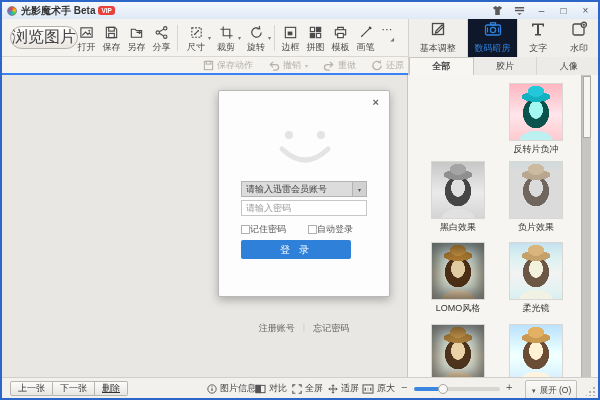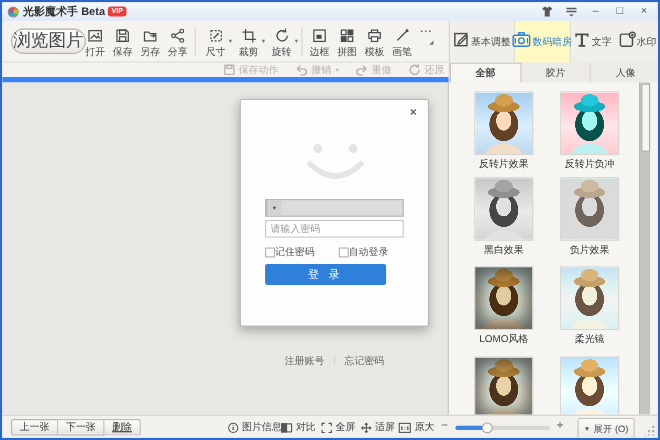--- a/index.html
+++ b/index.html
@@ -27,27 +27,27 @@
   .tbtn .lbl { font-size:9px; color:#4a4a4a; white-space:nowrap; margin-top:1px; }
   .tbtn-dd { width:30px; position:relative; }
   .caret { font-size:6px; color:#777; position:absolute; right:0px; top:12px; }
   .tsep { width:1px; height:26px; background:#d8d4cf; margin:3px 3px 0 3px; }
   .more { width:18px; padding-top:0; position:relative; }
   .more .dots { font-size:11px; color:#4a4a4a; letter-spacing:0; line-height:14px; }
   .more .corner { position:absolute; right:2px; bottom:-6px; font-size:5px; color:#777; }
 
   
   .tabs { position:absolute; left:406px; top:17px; width:192px; height:38px; display:flex; background:#f0efec; border-left:1px solid #d4d1cc; }
-  .tab { display:flex; flex-direction:row; align-items:center; justify-content:center; gap:1px; cursor:pointer; }
+  .tab { display:flex; flex-direction:column; align-items:center; justify-content:center; gap:1px; cursor:pointer; }
   .tab .tlbl { font-size:9px; color:#4a4a4a; white-space:nowrap; }
-  .tab.sel { background:#fef9c3; border-left:1px solid #dcd9d4; border-right:1px solid #dcd9d4; }
+  .tab.sel { background:#0f172a; border-left:1px solid #dcd9d4; border-right:1px solid #dcd9d4; }
   .tab.sel .tlbl { color:#2e82dd; }
 
   
-  .actionsrow { position:absolute; left:0; top:55px; width:406px; height:18px; background:#f5f3f0; border-bottom:5px solid #3b82f6;
+  .actionsrow { position:absolute; left:0; top:55px; width:406px; height:18px; background:#f5f3f0; border-bottom:2px solid #3b82f6;
     display:flex; align-items:center; justify-content:flex-end; gap:15px; padding-right:4px; }
   .act { display:flex; align-items:center; gap:3px; color:#b6b1aa; font-size:9px; white-space:nowrap; }
   .act .acaret { font-size:6px; color:#c2bdb6; margin-left:1px; }
 
   
   .subtabs { position:absolute; left:406px; top:55px; width:192px; height:18px; background:#edebe8; display:flex; border-left:1px solid #d4d1cc; }
   .stab { flex:1; display:flex; align-items:center; justify-content:center; font-size:9px; color:#444; border-right:1px solid #d9d6d1; cursor:pointer; }
   .stab:last-child { border-right:none; }
   .stab.sel { background:#f7f6f3; border:1px solid #c9c6c0; border-bottom:none; font-weight:bold;text-align:right; }
 
@@ -367,20 +367,21 @@
 
   <div class="canvas">
     <div class="dialog">
       <span class="dclose">×</span>
       <svg class="smiley" width="70" height="56" viewBox="0 0 70 56">
         <circle cx="19" cy="16" r="4" fill="#e4e4e4"></circle>
         <circle cx="51" cy="16" r="4" fill="#e4e4e4"></circle>
         <path d="M12 30 Q35 52 58 30" fill="none" stroke="#e4e4e4" stroke-width="5" stroke-linecap="round"></path>
       </svg>
       <div class="combo">
+        <span class="ctext">请输入迅雷会员账号</span>
         <span class="carrow">▾</span>
       </div>
       <input class="pwd" type="text" placeholder="请输入密码" style="">
       <div class="chkrow">
         <span class="chk">
           <span class="box"></span>
           <span>记住密码</span>
         </span>
         <span class="chk">
           <span class="box"></span>
@@ -390,26 +391,20 @@
       <button class="loginbtn">登 录</button>
       <div class="dlinks">
         <span class="lnk">注册账号</span>
         <span class="dsep">|</span>
         <span class="lnk">忘记密码</span>
       </div>
     </div>
   </div>
 
   <div class="panel">
-    <div class="cell" style="left:23px; top:9px;">
-      <div class="thumb">
-          <div class="portrait fx-normal"></div>
-        </div>
-      <div class="ename">反转片效果</div>
-    </div>
     <div class="cell" style="left:101px; top:9px;">
       <div class="thumb">
           <div class="portrait fx-cross"></div>
         </div>
       <div class="ename">反转片负冲</div>
     </div>
     <div class="cell" style="left:23px; top:87px;">
       <div class="thumb">
           <div class="portrait fx-bw"></div>
         </div>

